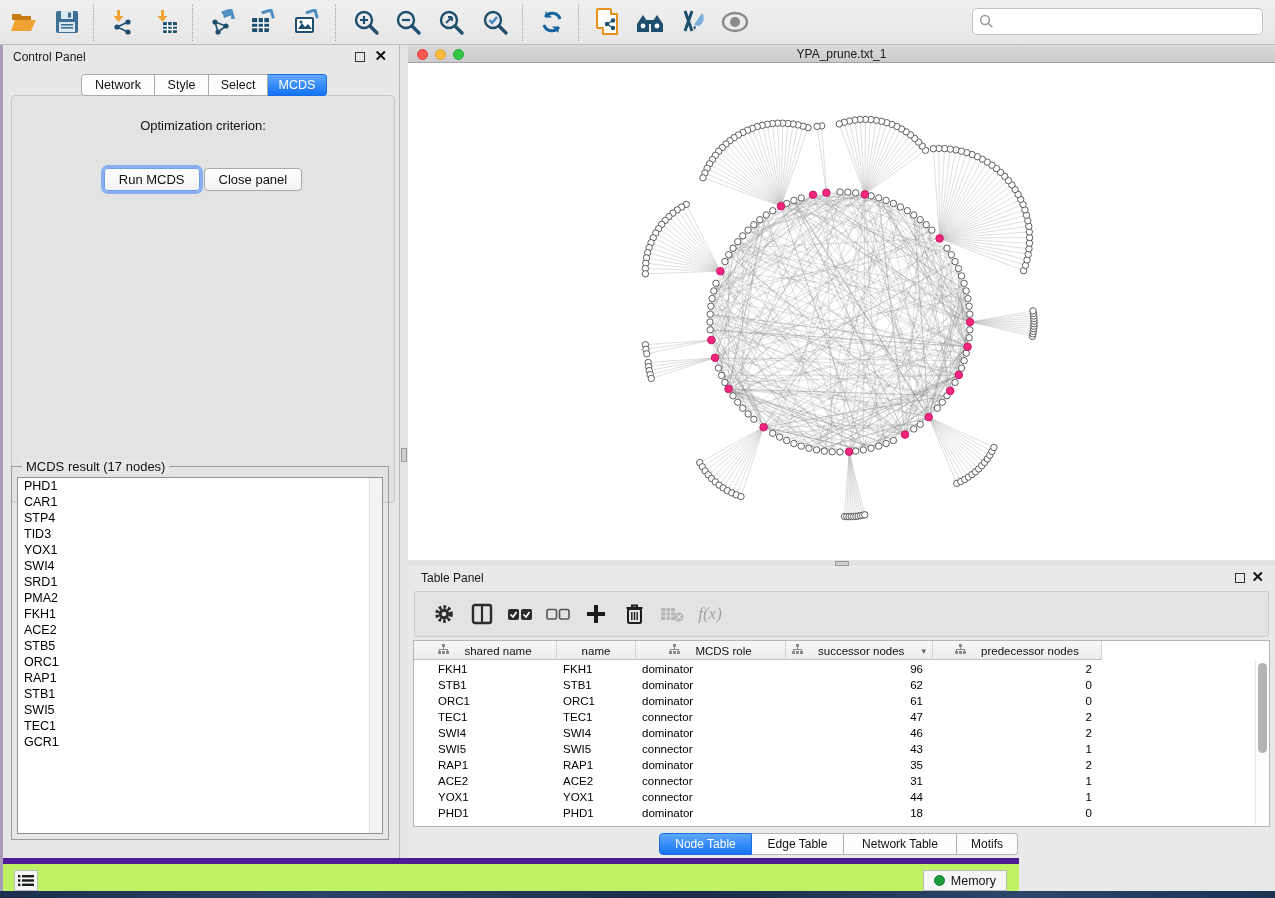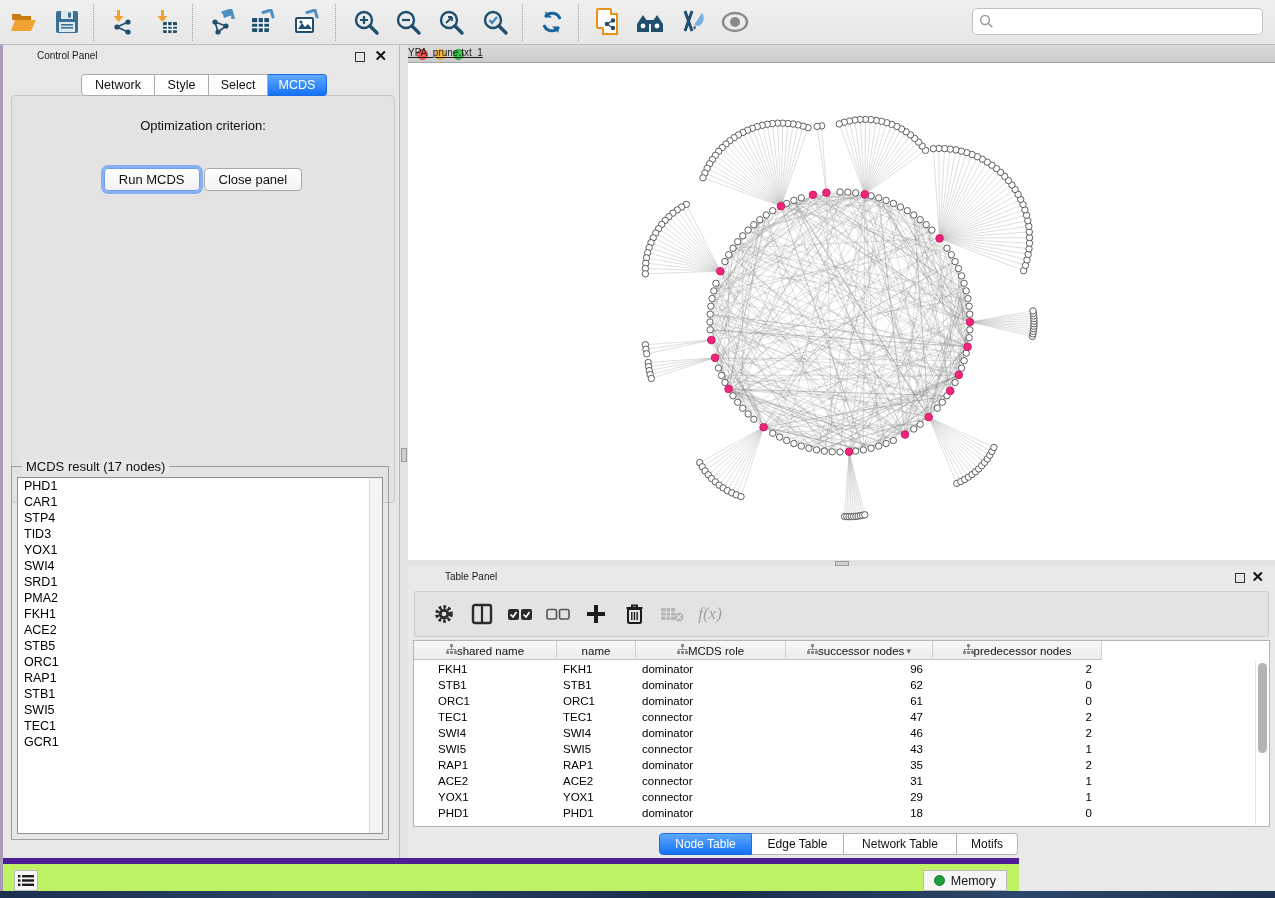--- a/index.html
+++ b/index.html
@@ -19,21 +19,21 @@
     border-left:1px dotted #9f9f9f; }
   .searchbox { position:absolute; left:972px; top:8px; width:291px; height:27px;
     background:#fff; border:1px solid #c3c3c3; border-radius:5px;
     display:flex; align-items:center; padding-left:6px; }
   .searchbox input { border:none; outline:none; flex:1; font-size:12px; background:transparent; }
 
   
   .control-panel { position:absolute; left:3px; top:45px; width:397px; height:813px;
     background:#e7e7e7; border-right:1px solid #b9b9b9; }
   .panel-header { position:relative; height:24px; }
-  .panel-title { position:absolute; left:10px; top:5px; font-size:10px; color:#1a1a1a;margin-left:24px; }
+  .panel-title { position:absolute; left:10px; top:5px; font-size:12px; color:#1a1a1a; }
   .float-btn { position:absolute; top:7px; width:10px; height:10px; border:1.5px solid #333; }
   .close-btn { position:absolute; top:2px; font-size:15px; font-weight:bold; color:#111; line-height:18px; }
   .cp-float { right:34px; } .cp-close { right:12px; }
 
   .cp-tabs { position:absolute; left:78px; top:29px; height:22px; display:flex; z-index:2; }
   .cp-tab { height:22px; border:1px solid #ababab; border-left:none; background:#fdfdfd;
     font-size:12.5px; display:flex; align-items:center; justify-content:center; color:#111; }
   .cp-tab:first-child { border-left:1px solid #ababab; border-radius:4px 0 0 4px; }
   .cp-tab:last-child { border-radius:0 4px 4px 0; }
   .cp-tab.active { background:linear-gradient(#5fa9fd,#1372f5); border-color:#1d6be0; color:#fff; }
@@ -76,36 +76,36 @@
     background:#cfcfcf; border:1px solid #9b9b9b; }
 
   
   .net-window { position:absolute; left:408px; top:45px; width:867px; height:515px; background:#fff; }
   .net-titlebar { position:absolute; left:0; top:0; width:100%; height:18px;
     background:linear-gradient(#dadada,#cbcbcb); border-bottom:1px solid #a3a3a3; }
   .tl { position:absolute; top:3.5px; width:11px; height:11px; border-radius:50%; }
   .tl-red { left:9px; background:#fc5753; border:0.5px solid #dd3c38; }
   .tl-yellow { left:27px; background:#fdbc40; border:0.5px solid #de9f34; }
   .tl-green { left:45px; background:#33c748; border:0.5px solid #1ea733; }
-  .net-title { position:absolute; width:100%; top:2px; text-align:left; font-size:10px; color:#1a1a1a;text-decoration:underline; }
+  .net-title { position:absolute; width:100%; top:2px; text-align:center; font-size:12px; color:#1a1a1a; }
   .net-canvas { position:absolute; left:0; top:18px; width:867px; height:497px; background:#fff; }
 
   
   .table-panel { position:absolute; left:408px; top:566px; width:867px; height:292px; background:#e9e9e9; }
   .tp-float { right:30px; } .tp-close { right:11px; }
   .tp-toolbar { position:absolute; left:6px; top:25px; width:855px; height:46px;
     background:#e3e3e3; border:1px solid #cccccc; border-radius:2px; display:flex; align-items:center; }
   .tp-icon { width:38px; display:flex; justify-content:center; align-items:center; }
   .fx { font-family:"Liberation Serif", serif; font-style:italic; font-size:17px; color:#a2a2a2; }
   .grid-area { position:absolute; left:5px; top:74px; width:857px; height:187px;
     background:#fff; border:1px solid #b5b5b5; }
   .grid-header { position:absolute; left:0; top:0; height:19px; display:flex;
     background:linear-gradient(#f7f7f7,#ededed); border-bottom:1px solid #c4c4c4; }
   .gh-cell { height:19px; border-right:1px solid #d2d2d2; display:flex; align-items:center;
-    justify-content:center; gap:0; font-size:11.5px; color:#111; }
+    justify-content:center; gap:15px; font-size:11.5px; color:#111; }
   .gh-cell .sort { font-size:9px; color:#666; margin-left:2px; }
   .grid-body { position:absolute; left:0; top:20px; right:14px; bottom:0; overflow:hidden; }
   .grid-row { display:flex; height:16px; }
   .gr-cell { font-size:11.5px; color:#000; line-height:16px; white-space:nowrap; overflow:hidden; }
   .gr-text { padding-left:24px; text-align:left; }
   .gr-text2 { padding-left:6px; text-align:left; }
   .gr-num { padding-right:10px; text-align:right; }
   .grid-vscroll { position:absolute; right:1px; top:20px; width:13px; bottom:1px; background:#fdfdfd;
     border-left:1px solid #e4e4e4; }
   .grid-thumb { position:absolute; left:2px; top:2px; width:9px; height:90px;
@@ -1292,21 +1292,21 @@
             <div class="gr-cell gr-text" style="width: 143px;">ACE2</div>
             <div class="gr-cell gr-text2" style="width: 79px;">ACE2</div>
             <div class="gr-cell gr-text2" style="width: 150px;">connector</div>
             <div class="gr-cell gr-num" style="width: 147px;">31</div>
             <div class="gr-cell gr-num" style="width: 169px;">1</div>
           </div>
           <div class="grid-row">
             <div class="gr-cell gr-text" style="width: 143px;">YOX1</div>
             <div class="gr-cell gr-text2" style="width: 79px;">YOX1</div>
             <div class="gr-cell gr-text2" style="width: 150px;">connector</div>
-            <div class="gr-cell gr-num" style="width: 147px;">29</div>
+            <div class="gr-cell gr-num" style="width: 147px;">44</div>
             <div class="gr-cell gr-num" style="width: 169px;">1</div>
           </div>
           <div class="grid-row">
             <div class="gr-cell gr-text" style="width: 143px;">PHD1</div>
             <div class="gr-cell gr-text2" style="width: 79px;">PHD1</div>
             <div class="gr-cell gr-text2" style="width: 150px;">dominator</div>
             <div class="gr-cell gr-num" style="width: 147px;">18</div>
             <div class="gr-cell gr-num" style="width: 169px;">0</div>
           </div>
         </div>

